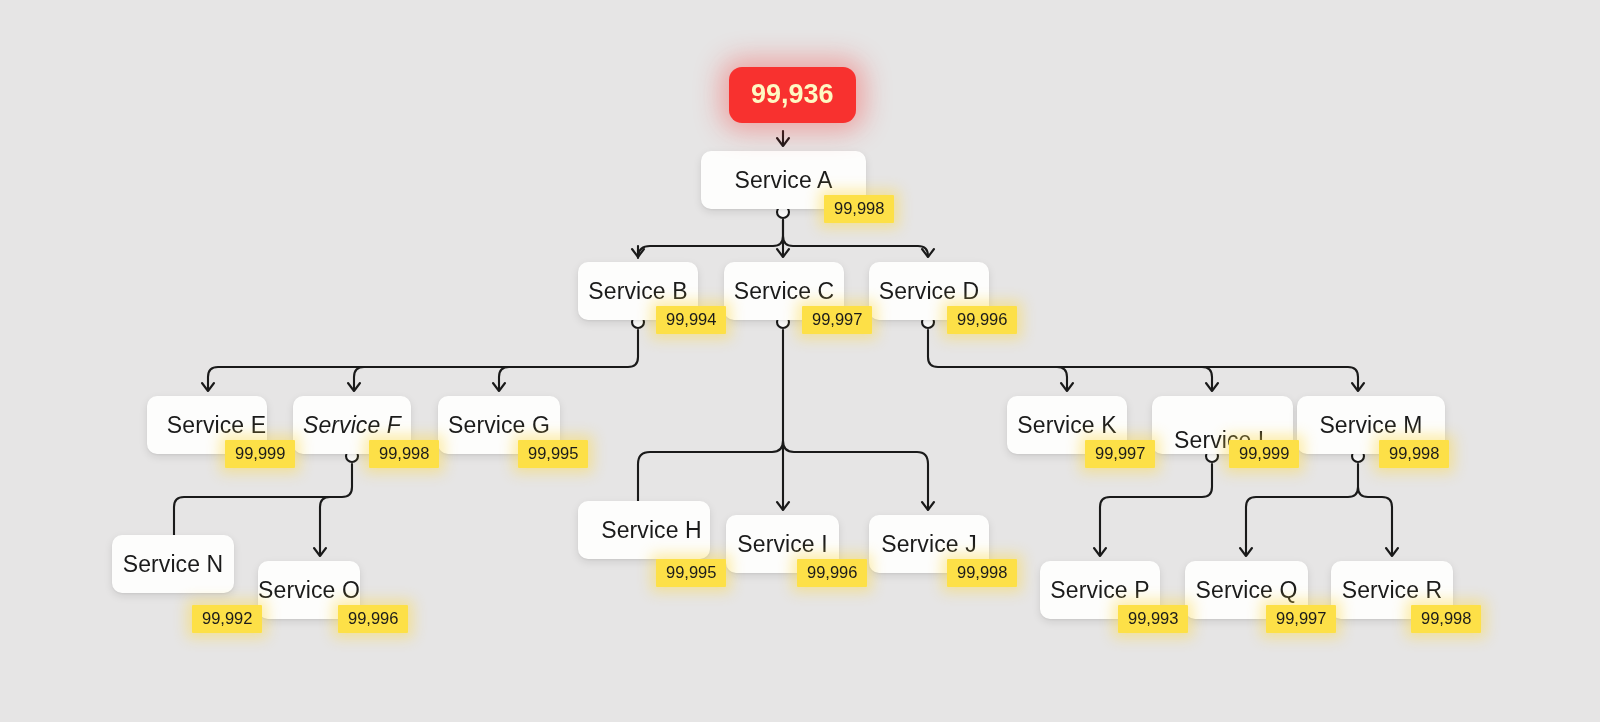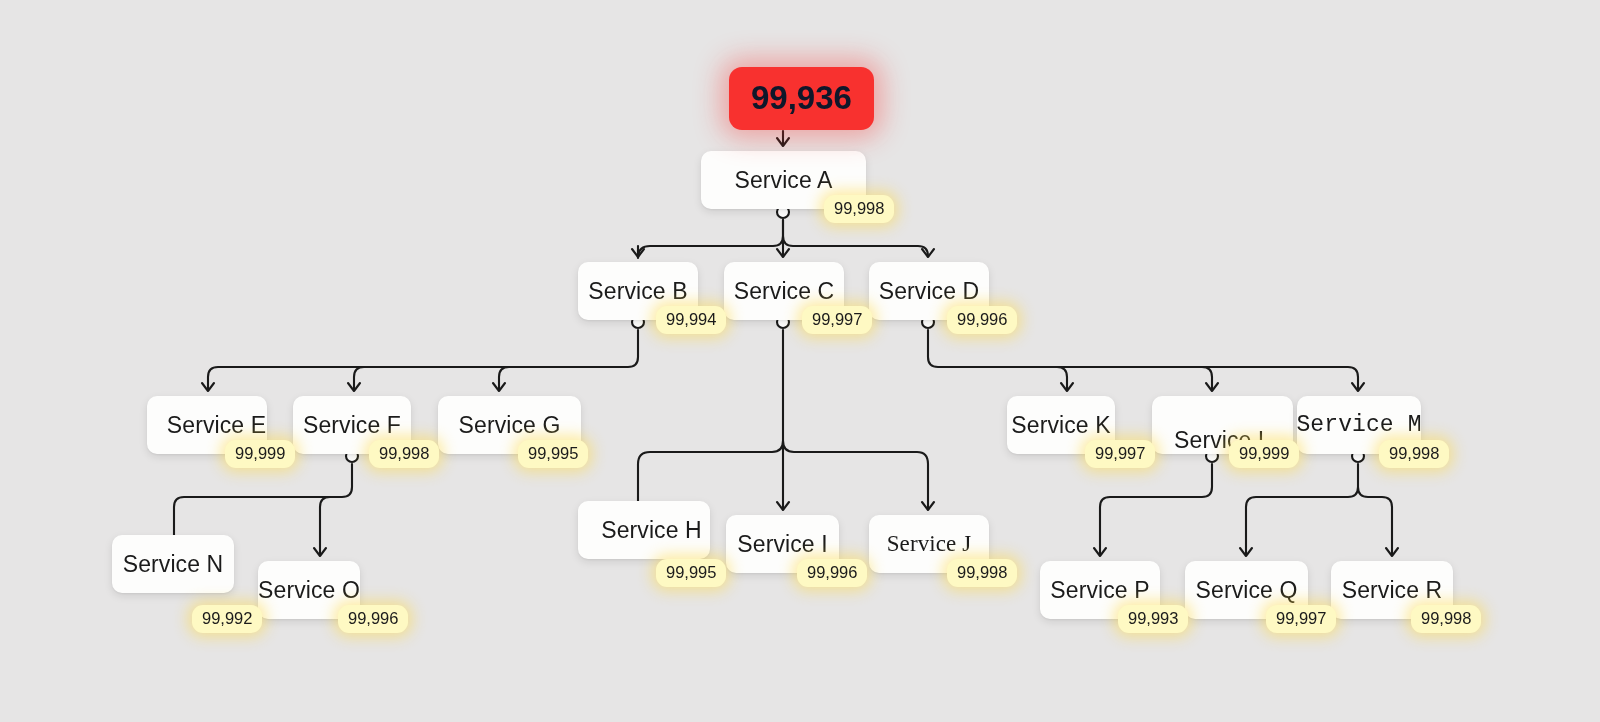--- a/index.html
+++ b/index.html
@@ -50,35 +50,35 @@
     height: 58px;
   }
   .node-label {
     font-size: 23px;
     color: #1b1b1b;
     letter-spacing: 0.1px;
     white-space: nowrap;
   }
   .badge {
     position: absolute;
-    background: #fef9c3;
+    background: #fde047;
     color: #1b1b1b;
-    border-radius: 11px;
+    border-radius: 1px;
     font-size: 16.5px;
     padding: 4px 10px 5px 10px;
     white-space: nowrap;
     box-shadow: 0 0 14px 5px rgba(255,217,61,0.45);
     z-index: 5;
   }
   .root-badge {
     position: absolute;
     background: #f8312f;
-    color: #0f172a;
+    color: #fef9c3;
     border-radius: 13px;
-    font-size: 33px;
+    font-size: 27px;
     font-weight: bold;
     padding: 12px 22px 13px 22px;
     white-space: nowrap;
     box-shadow: 0 0 26px 9px rgba(248,49,47,0.35);
     z-index: 6;
   }
 </style>
 </head>
 <body>
 
@@ -157,49 +157,49 @@
       </div>
       <div class="badge" style="left: 802px; top: 306px;">99,997</div>
       <div class="node" style="left: 869px; top: 262px; width: 120px;">
         <span class="node-label">Service D</span>
       </div>
       <div class="badge" style="left: 947px; top: 306px;">99,996</div>
       <div class="node" style="left: 147px; top: 396px; width: 120px; padding-left: 19px;">
         <span class="node-label">Service E</span>
       </div>
       <div class="badge" style="left: 225px; top: 440px;">99,999</div>
-      <div class="node" style="left: 293px; top: 396px; width: 118px;">
+      <div class="node" style="left: 293px; top: 396px; width: 118px; font-style: italic;">
         <span class="node-label">Service F</span>
       </div>
       <div class="badge" style="left: 369px; top: 440px;">99,998</div>
-      <div class="node" style="left: 438px; top: 396px; width: 143px;">
+      <div class="node" style="left: 438px; top: 396px; width: 122px;">
         <span class="node-label">Service G</span>
       </div>
       <div class="badge" style="left: 518px; top: 440px;">99,995</div>
       <div class="node" style="left: 578px; top: 501px; width: 132px; padding-left: 15px;">
         <span class="node-label">Service H</span>
       </div>
       <div class="badge" style="left: 656px; top: 559px;">99,995</div>
       <div class="node" style="left: 726px; top: 515px; width: 113px;">
         <span class="node-label">Service I</span>
       </div>
       <div class="badge" style="left: 797px; top: 559px;">99,996</div>
-      <div class="node" style="left: 869px; top: 515px; width: 120px; font-family: Liberation Serif, serif;">
+      <div class="node" style="left: 869px; top: 515px; width: 120px;">
         <span class="node-label">Service J</span>
       </div>
       <div class="badge" style="left: 947px; top: 559px;">99,998</div>
-      <div class="node" style="left: 1007px; top: 396px; width: 108px;">
+      <div class="node" style="left: 1007px; top: 396px; width: 120px;">
         <span class="node-label">Service K</span>
       </div>
       <div class="badge" style="left: 1085px; top: 440px;">99,997</div>
       <div class="node" style="left: 1152px; top: 396px; width: 141px; align-items: flex-end;">
         <span class="node-label">Service L</span>
       </div>
       <div class="badge" style="left: 1229px; top: 440px;">99,999</div>
-      <div class="node" style="left: 1297px; top: 396px; width: 124px; font-family: Liberation Mono, monospace;">
+      <div class="node" style="left: 1297px; top: 396px; width: 148px;">
         <span class="node-label">Service M</span>
       </div>
       <div class="badge" style="left: 1379px; top: 440px;">99,998</div>
       <div class="node" style="left: 112px; top: 535px; width: 122px;">
         <span class="node-label">Service N</span>
       </div>
       <div class="badge" style="left: 192px; top: 605px;">99,992</div>
       <div class="node" style="left: 258px; top: 561px; width: 102px;">
         <span class="node-label">Service O</span>
       </div>

